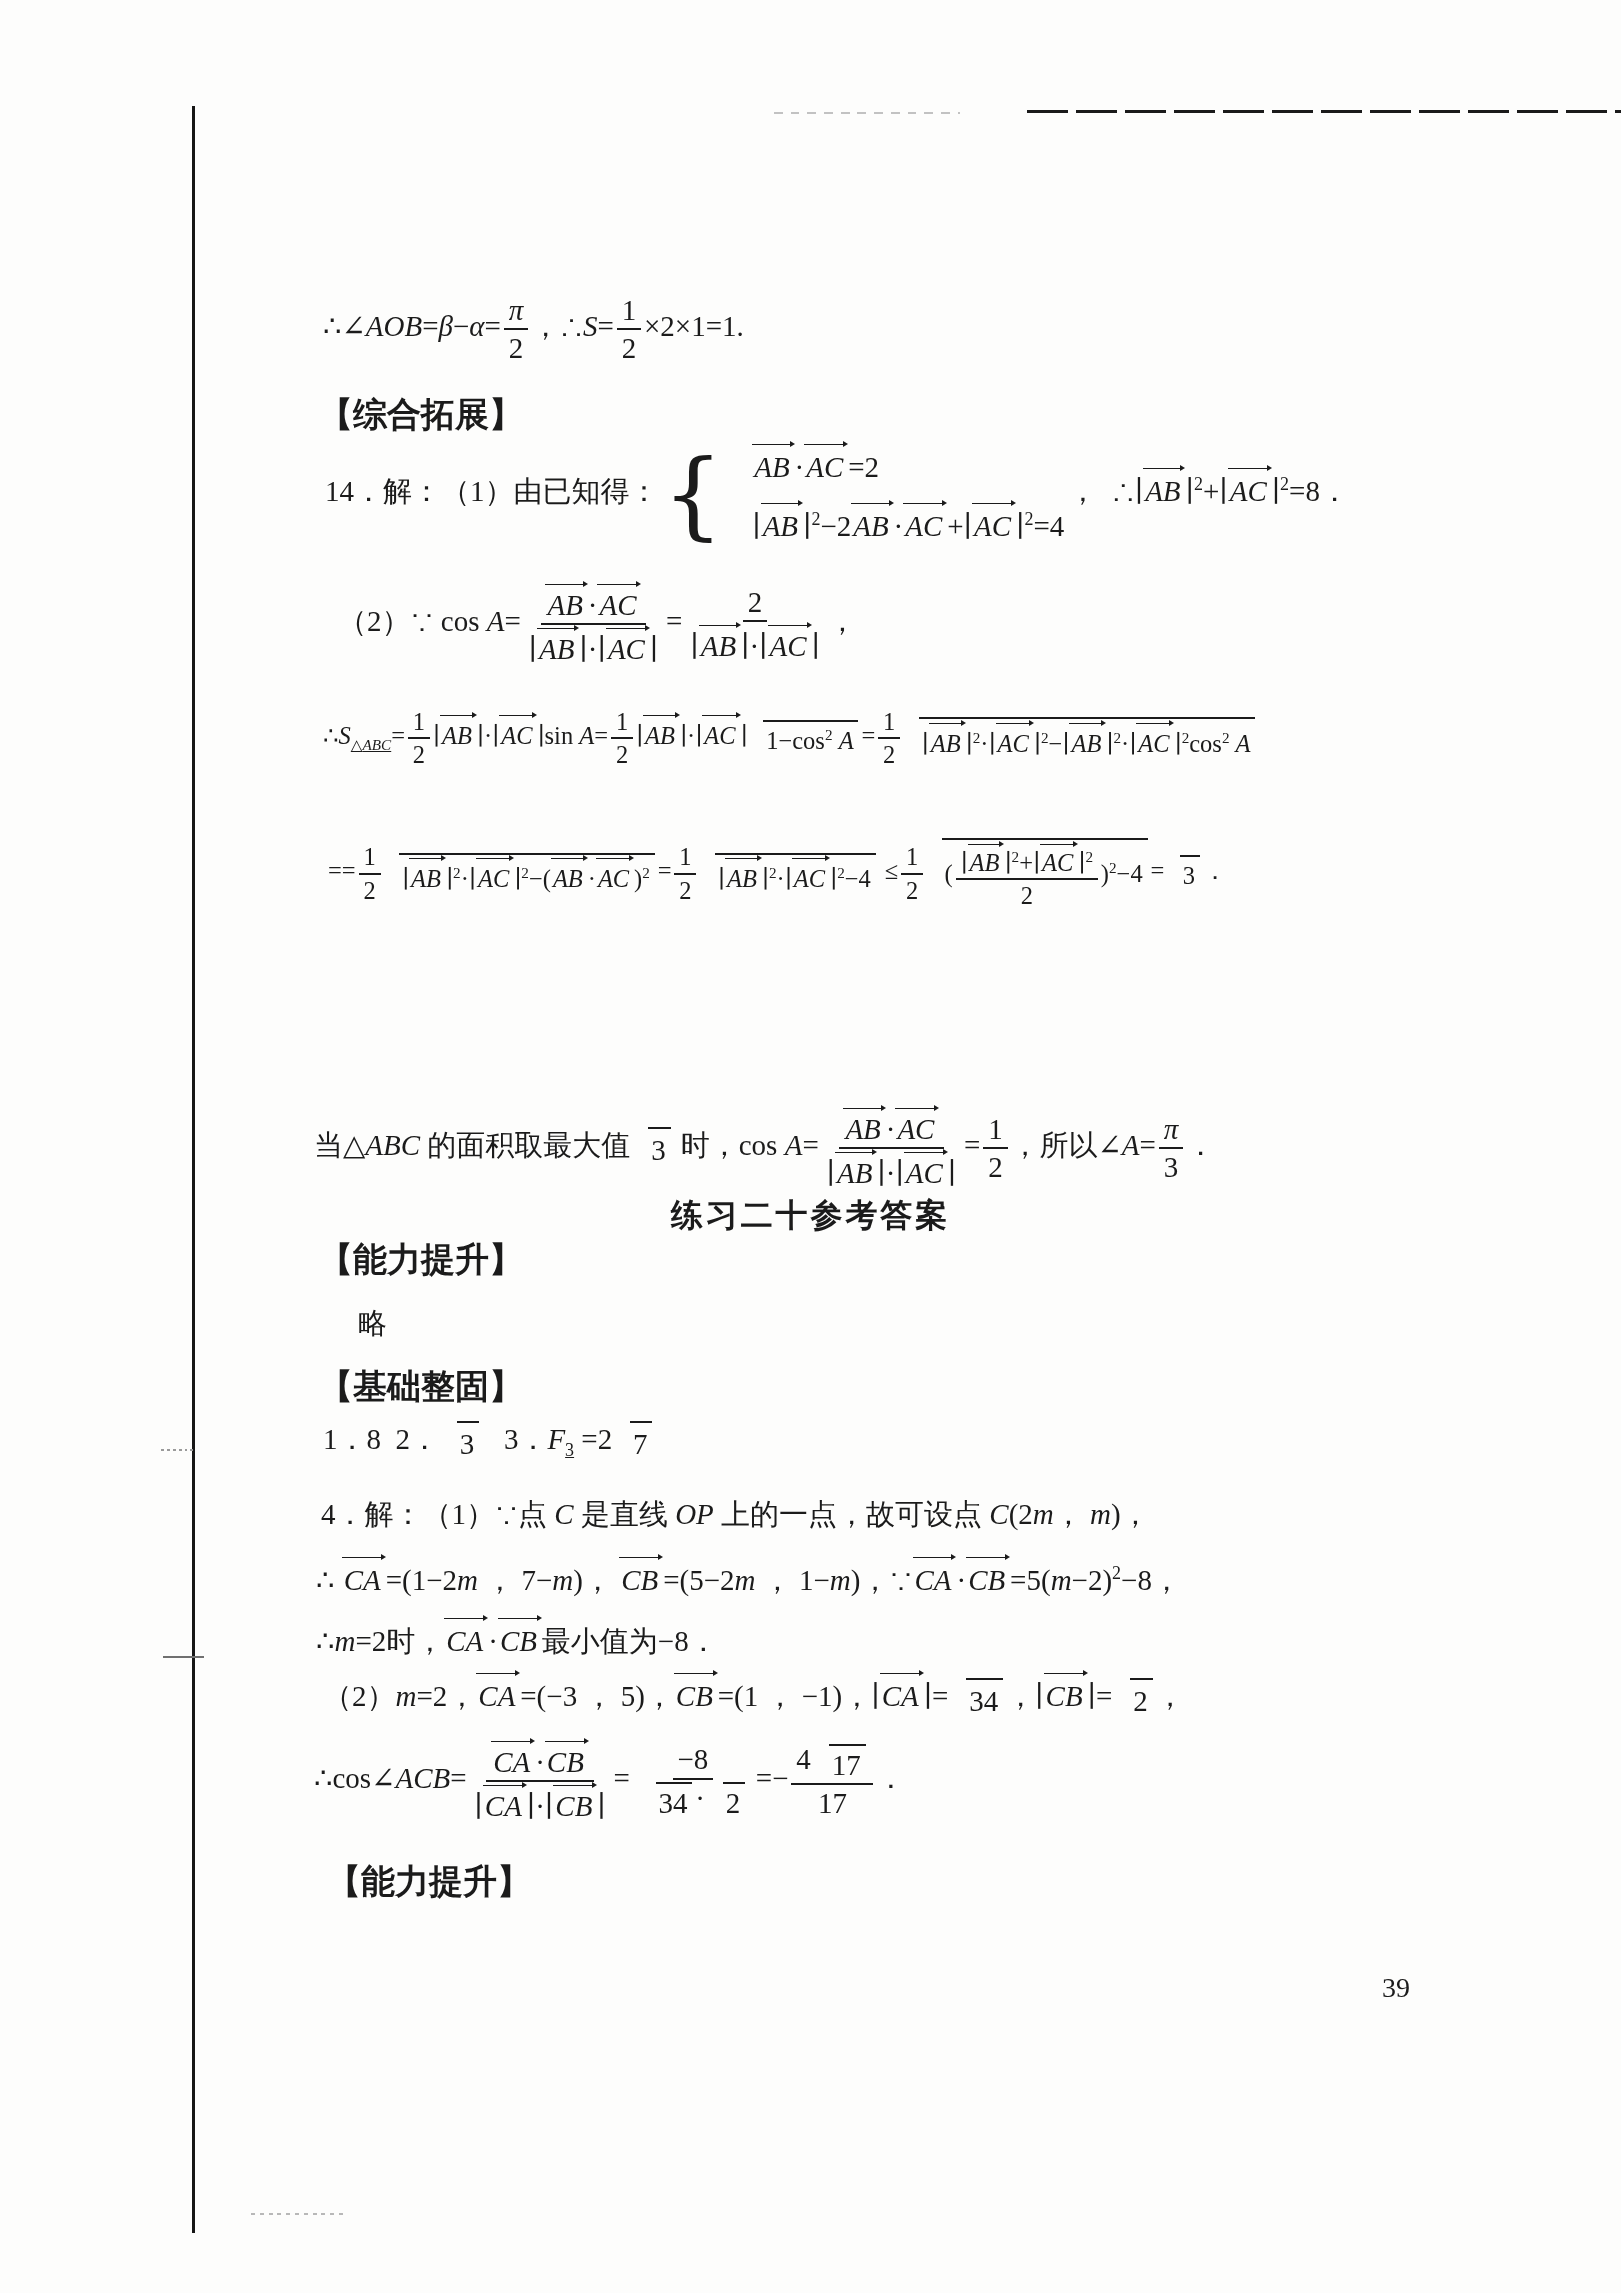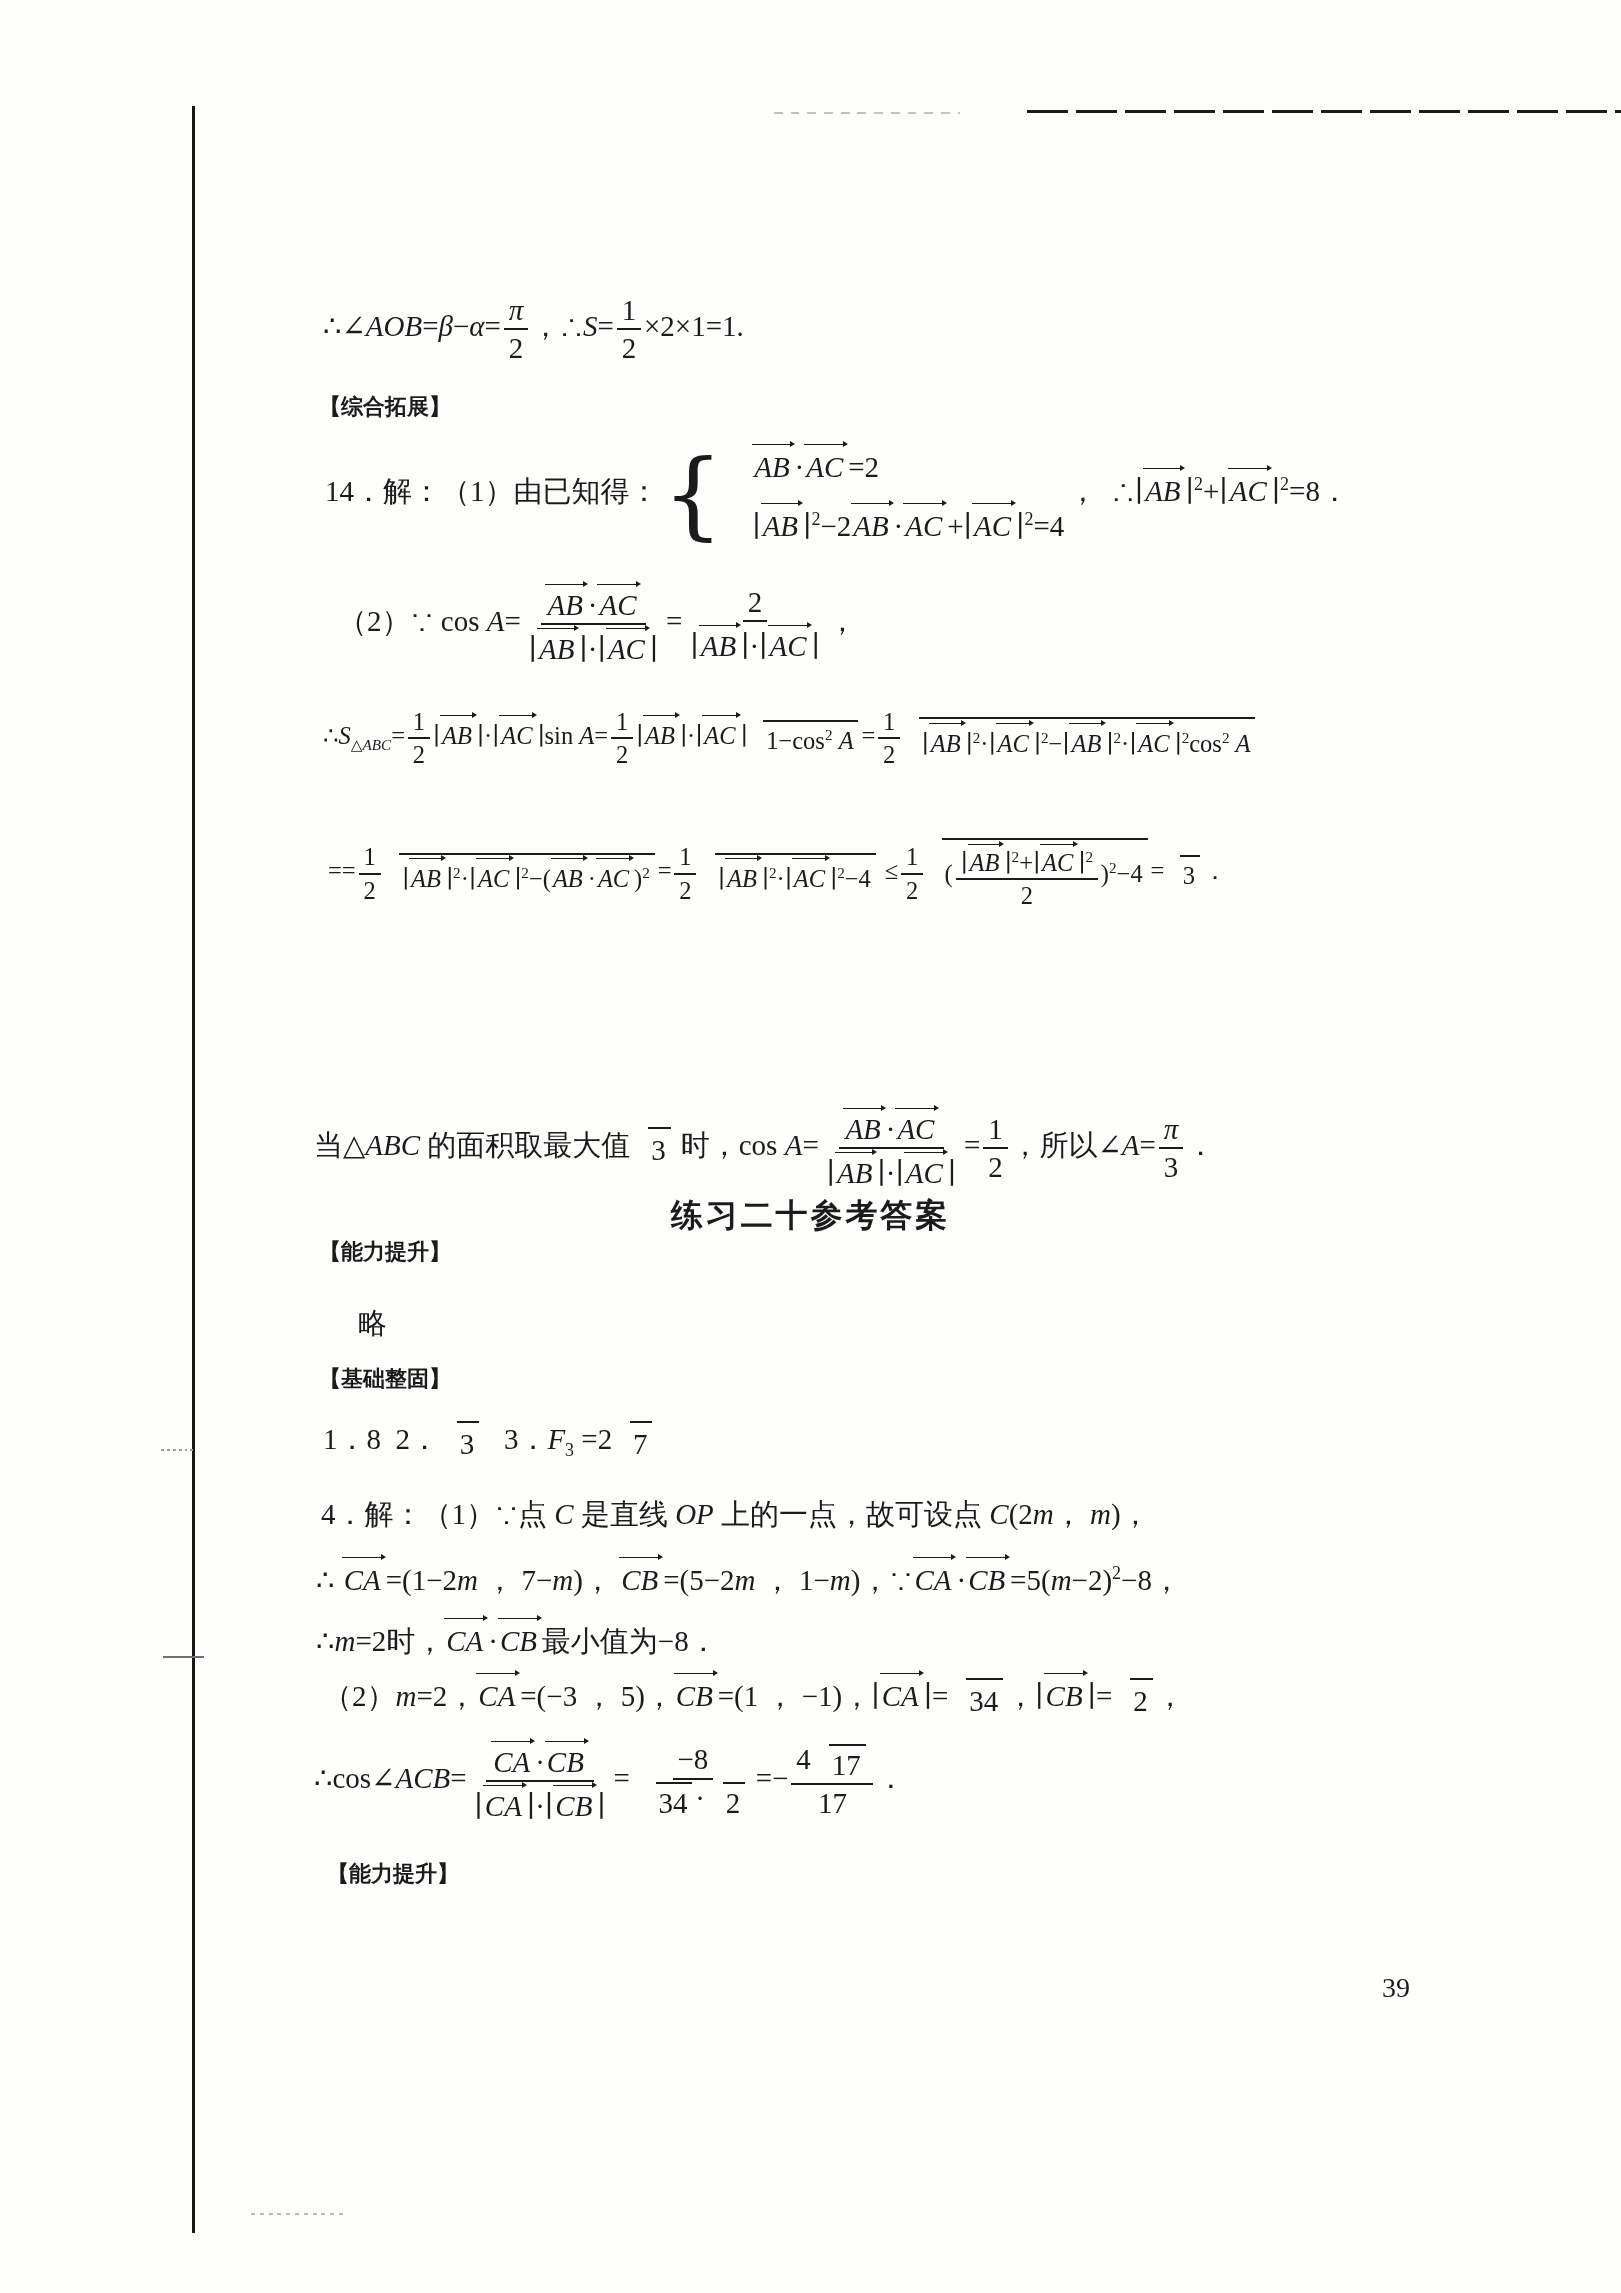--- a/index.html
+++ b/index.html
@@ -16,31 +16,31 @@
   .scan-topline-faint{position:absolute;left:774px;top:112px;width:186px;height:2px;
     background:repeating-linear-gradient(90deg,#c2c2c2 0 8.8px,transparent 8.8px 16.7px);}
   .artifact-dots{position:absolute;left:161px;top:1449px;width:35px;height:2px;
     background:repeating-linear-gradient(90deg,#9a9a9a 0 2.9px,transparent 2.9px 5.9px);}
   .artifact-dash{position:absolute;left:163px;top:1656px;width:41px;height:2px;background:#707070;}
   .artifact-dots-bottom{position:absolute;left:251px;top:2213px;width:94px;height:2px;
     background:repeating-linear-gradient(90deg,#b8b8b8 0 3.9px,transparent 3.9px 8.8px);}
   
   .math{position:absolute;white-space:pre;font-size:29px;line-height:1.3;}
   .sm{font-size:24.5px;}
-  .header{position:absolute;font-size:22px;font-weight:bold;white-space:pre;}
+  .header{position:absolute;font-size:34px;font-weight:bold;white-space:pre;}
   .title{position:absolute;left:0;width:100%;text-align:center;font-size:32px;font-weight:bold;letter-spacing:2.9px;}
   .plain{position:absolute;font-size:29px;white-space:pre;}
   .pagenum{position:absolute;left:1382px;top:1972px;font-size:28px;}
   
   .it{font-style:italic;}
   .frac{display:inline-flex;flex-direction:column;align-items:center;vertical-align:middle;margin:0 2.9px;line-height:1.12;}
   .frac>.num{border-bottom:2px solid currentColor;padding:0 4.9px 2px;}
   .frac>.den{padding:2px 4.9px 0;}
   .sup{font-size:0.62em;vertical-align:super;}
-  .subs{font-size:0.62em;vertical-align:sub;}
+  .subs{font-size:0.62em;vertical-align:sub;text-decoration:underline;}
   .vec{display:inline-block;position:relative;padding:5.9px 4.9px 0 2px;font-style:italic;}
   .vec::before{content:"";position:absolute;top:1px;left:0;right:4.9px;border-top:1.8px solid currentColor;}
   .vec::after{content:"";position:absolute;top:-2px;right:0;width:0;height:0;
     border-left:5.9px solid currentColor;border-top:3.4px solid transparent;border-bottom:3.4px solid transparent;}
   .sqrt{display:inline-flex;align-items:flex-end;vertical-align:middle;margin:0 2.9px;}
   .sqrt>.sign{flex:none;width:0.52em;position:relative;}
   .sqrt>.sign svg{position:absolute;left:0;top:0;width:100%;height:100%;}
   .sqrt>.radicand{border-top:2px solid currentColor;padding:2.9px 4.9px 0 2.9px;}
   .cases{display:inline-flex;align-items:center;vertical-align:middle;margin:0 3.9px;}
   .cases>.brace{font-size:3.3em;font-weight:300;line-height:0.85;margin-right:4.9px;font-family:"DejaVu Serif",serif;}

